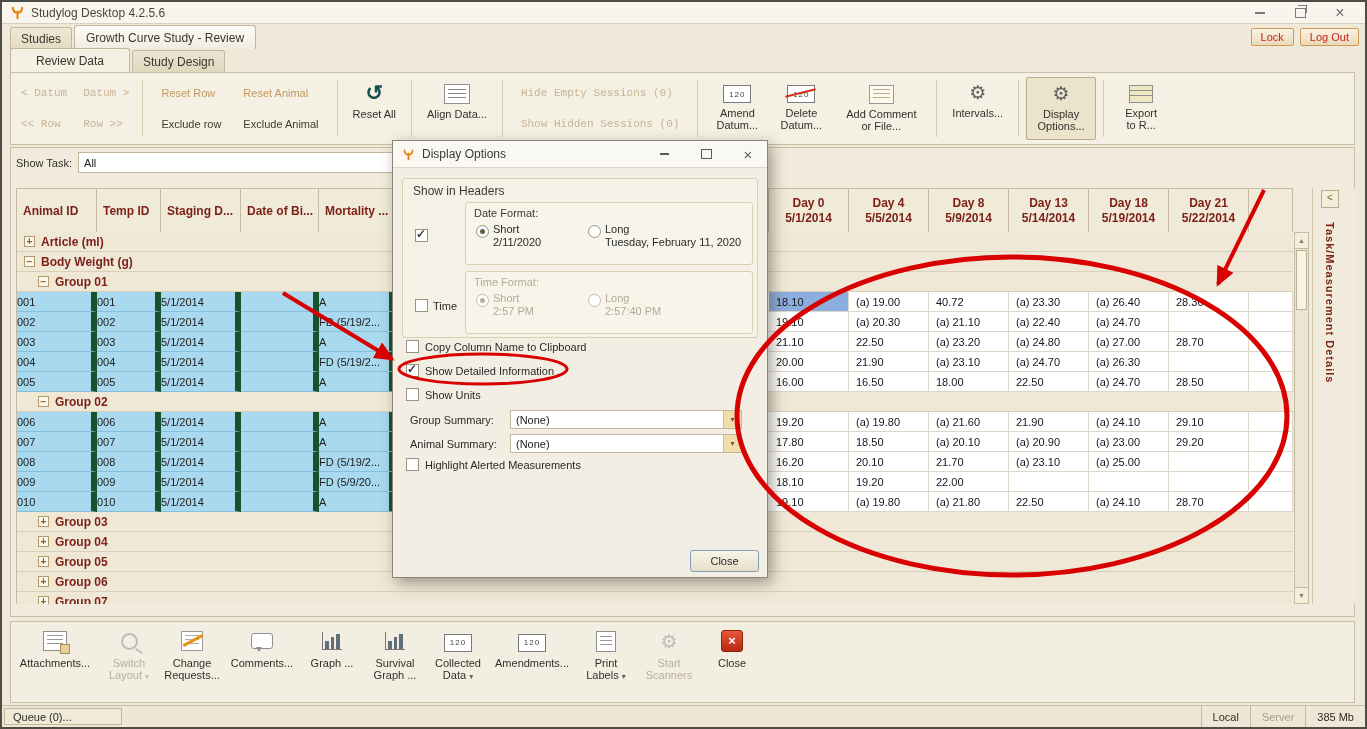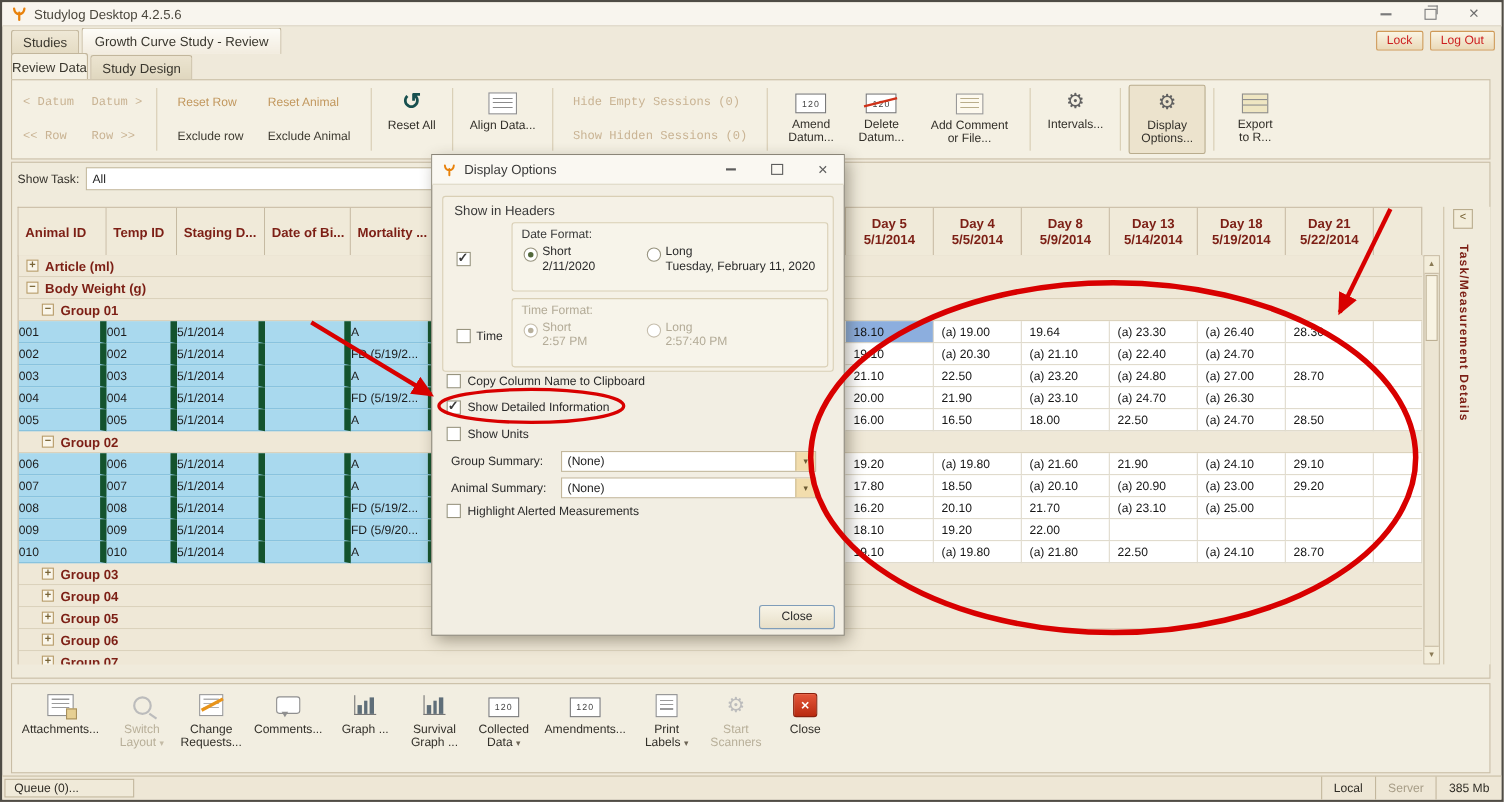--- a/index.html
+++ b/index.html
@@ -19,21 +19,21 @@
   .mtab{border:1px solid #c2b69c;border-bottom:none;border-radius:3px 3px 0 0;padding:4px 10px 3px;font-size:12px;
         color:#3a372e;background:linear-gradient(#efe8d6,#e4dbc3);margin-right:2px;}
   .mtab.active{background:linear-gradient(#fdfcf8,#f2ecdf);padding:5px 11px 4px;}
   .tr-btns{position:absolute;right:6px;top:4px;display:flex;gap:6px;padding-left:48px;}
   .redbtn{border:1px solid #cf9a58;background:linear-gradient(#faf4e4,#ead9b8);color:#cc1f1f;font-size:11px;
           padding:2px 9px;border-radius:2px;font-family:inherit;}
   
   .subtabs{position:absolute;top:47px;left:0;right:0;height:23px;display:flex;align-items:flex-end;padding-left:8px;box-sizing:border-box;}
   .stab{border:1px solid #c2b69c;border-bottom:none;border-radius:3px 3px 0 0;padding:4px 10px 3px;font-size:12px;
         color:#3a372e;background:linear-gradient(#ece4d0,#e0d7bf);margin-right:2px;}
-  .stab.active{background:#f4f0e3;padding:5px 0 4px;}
+  .stab.active{background:#f4f0e3;padding:5px 25px 4px;}
   
   .toolbar{position:absolute;left:8px;top:70px;width:1345px;height:73px;border:1px solid #c9bda5;background:#f4f0e3;
            box-sizing:border-box;display:flex;align-items:stretch;padding:4px 4px;}
   .tsep{width:1px;background:#d7ccb2;margin:3px 7px;}
   .tnav{display:grid;grid-template-columns:auto auto;column-gap:16px;align-content:space-around;padding:0 6px;font-size:11px;}
   .tstack{display:flex;flex-direction:column;justify-content:space-around;padding:0 11px;font-size:11px;}
   .tlink{color:#3d3a30;white-space:nowrap;}
   .tlink.dis{color:#c9b astonishing;}
   .tlink.dis{color:#c9b393;font-family:Liberation Mono, monospace;}
   .tlink.dis2{color:#c2985f;}
@@ -275,21 +275,21 @@
     </div>
 
     <div class="gheader">
       <div class="hl c0">Animal ID</div>
       <div class="hl c1">Temp ID</div>
       <div class="hl c2">Staging D...</div>
       <div class="hl c3">Date of Bi...</div>
       <div class="hl c4">Mortality ...</div>
       <div class="hmid"></div>
       <div class="hd">
-          <div>Day 5</div>
+          <div>Day 0</div>
           <div>5/1/2014</div>
         </div>
       <div class="hd">
           <div>Day 4</div>
           <div>5/5/2014</div>
         </div>
       <div class="hd">
           <div>Day 8</div>
           <div>5/9/2014</div>
         </div>
@@ -323,21 +323,21 @@
         </div>
         <div class="grid-row">
           <div class="lc c0">001</div>
           <div class="lc c1">001</div>
           <div class="lc c2">5/1/2014</div>
           <div class="lc c3"></div>
           <div class="lc c4">A</div>
           <div class="mid"></div>
           <div class="dc sel">18.10</div>
           <div class="dc">(a) 19.00</div>
-          <div class="dc">19.64</div>
+          <div class="dc">40.72</div>
           <div class="dc">(a) 23.30</div>
           <div class="dc">(a) 26.40</div>
           <div class="dc">28.30</div>
           <div class="dc tail"></div>
         </div>
         <div class="grid-row">
           <div class="lc c0">002</div>
           <div class="lc c1">002</div>
           <div class="lc c2">5/1/2014</div>
           <div class="lc c3"></div>

